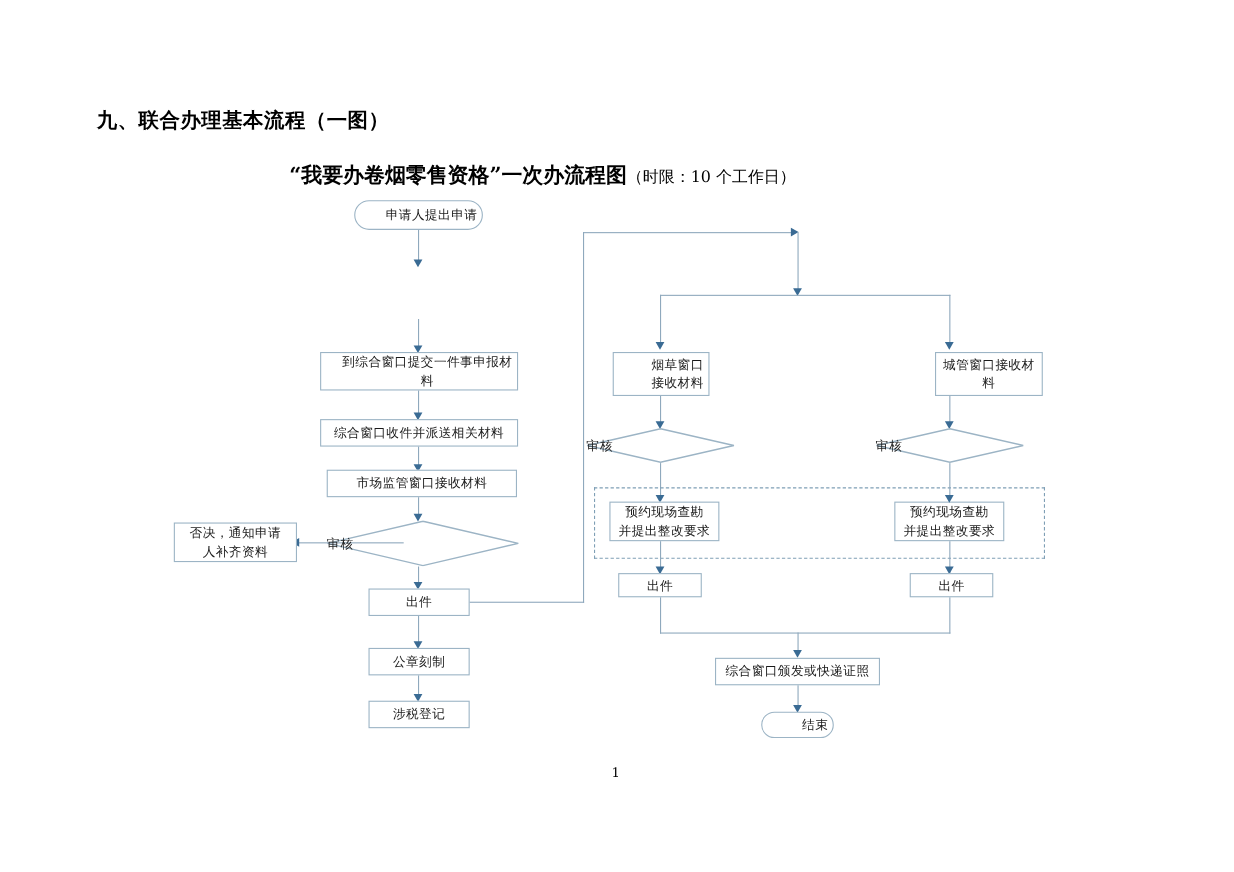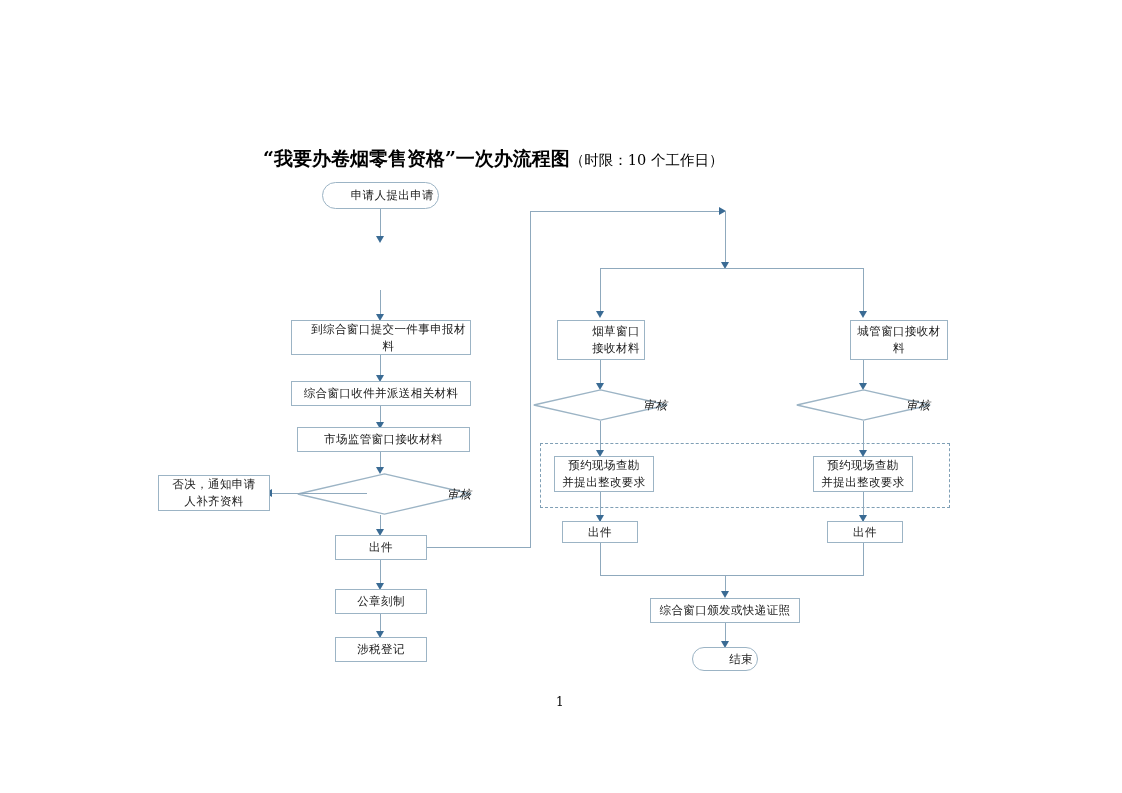--- a/index.html
+++ b/index.html
@@ -83,22 +83,21 @@
   .node.rounded {
     border-radius: 999px;
     justify-content: flex-end;
   }
 
   
   .diamond {
     position: absolute;
     display: flex;
     align-items: center;
-    justify-content: flex-end;
-    font-style: italic;
+    justify-content: flex-start;
   }
   .diamond .dshape {
     position: absolute;
     left: 0; top: 0;
     width: 100%; height: 100%;
   }
   .diamond .dlabel {
     position: relative;
     font-size: 11.5px;
     letter-spacing: 1px;
@@ -141,20 +140,21 @@
     border-top: 4.5px solid transparent;
     border-bottom: 4.5px solid transparent;
     border-left: 7px solid #3a6b94;
   }
 </style>
 </head>
 <body>
 
 <div id="page">
 
+  <div class="doc-heading">九、联合办理基本流程（一图）</div>
 
   <div class="doc-subtitle">
     <span>“我要办卷烟零售资格”一次办流程图</span><span class="limit">（时限：10 个工作日）</span>
   </div>
 
   <div id="flow">
 
     <div class="node rounded" style="left:322px; top:182px; width:117px; height:27px;">
       <span>申请人提出申请</span>
     </div>

